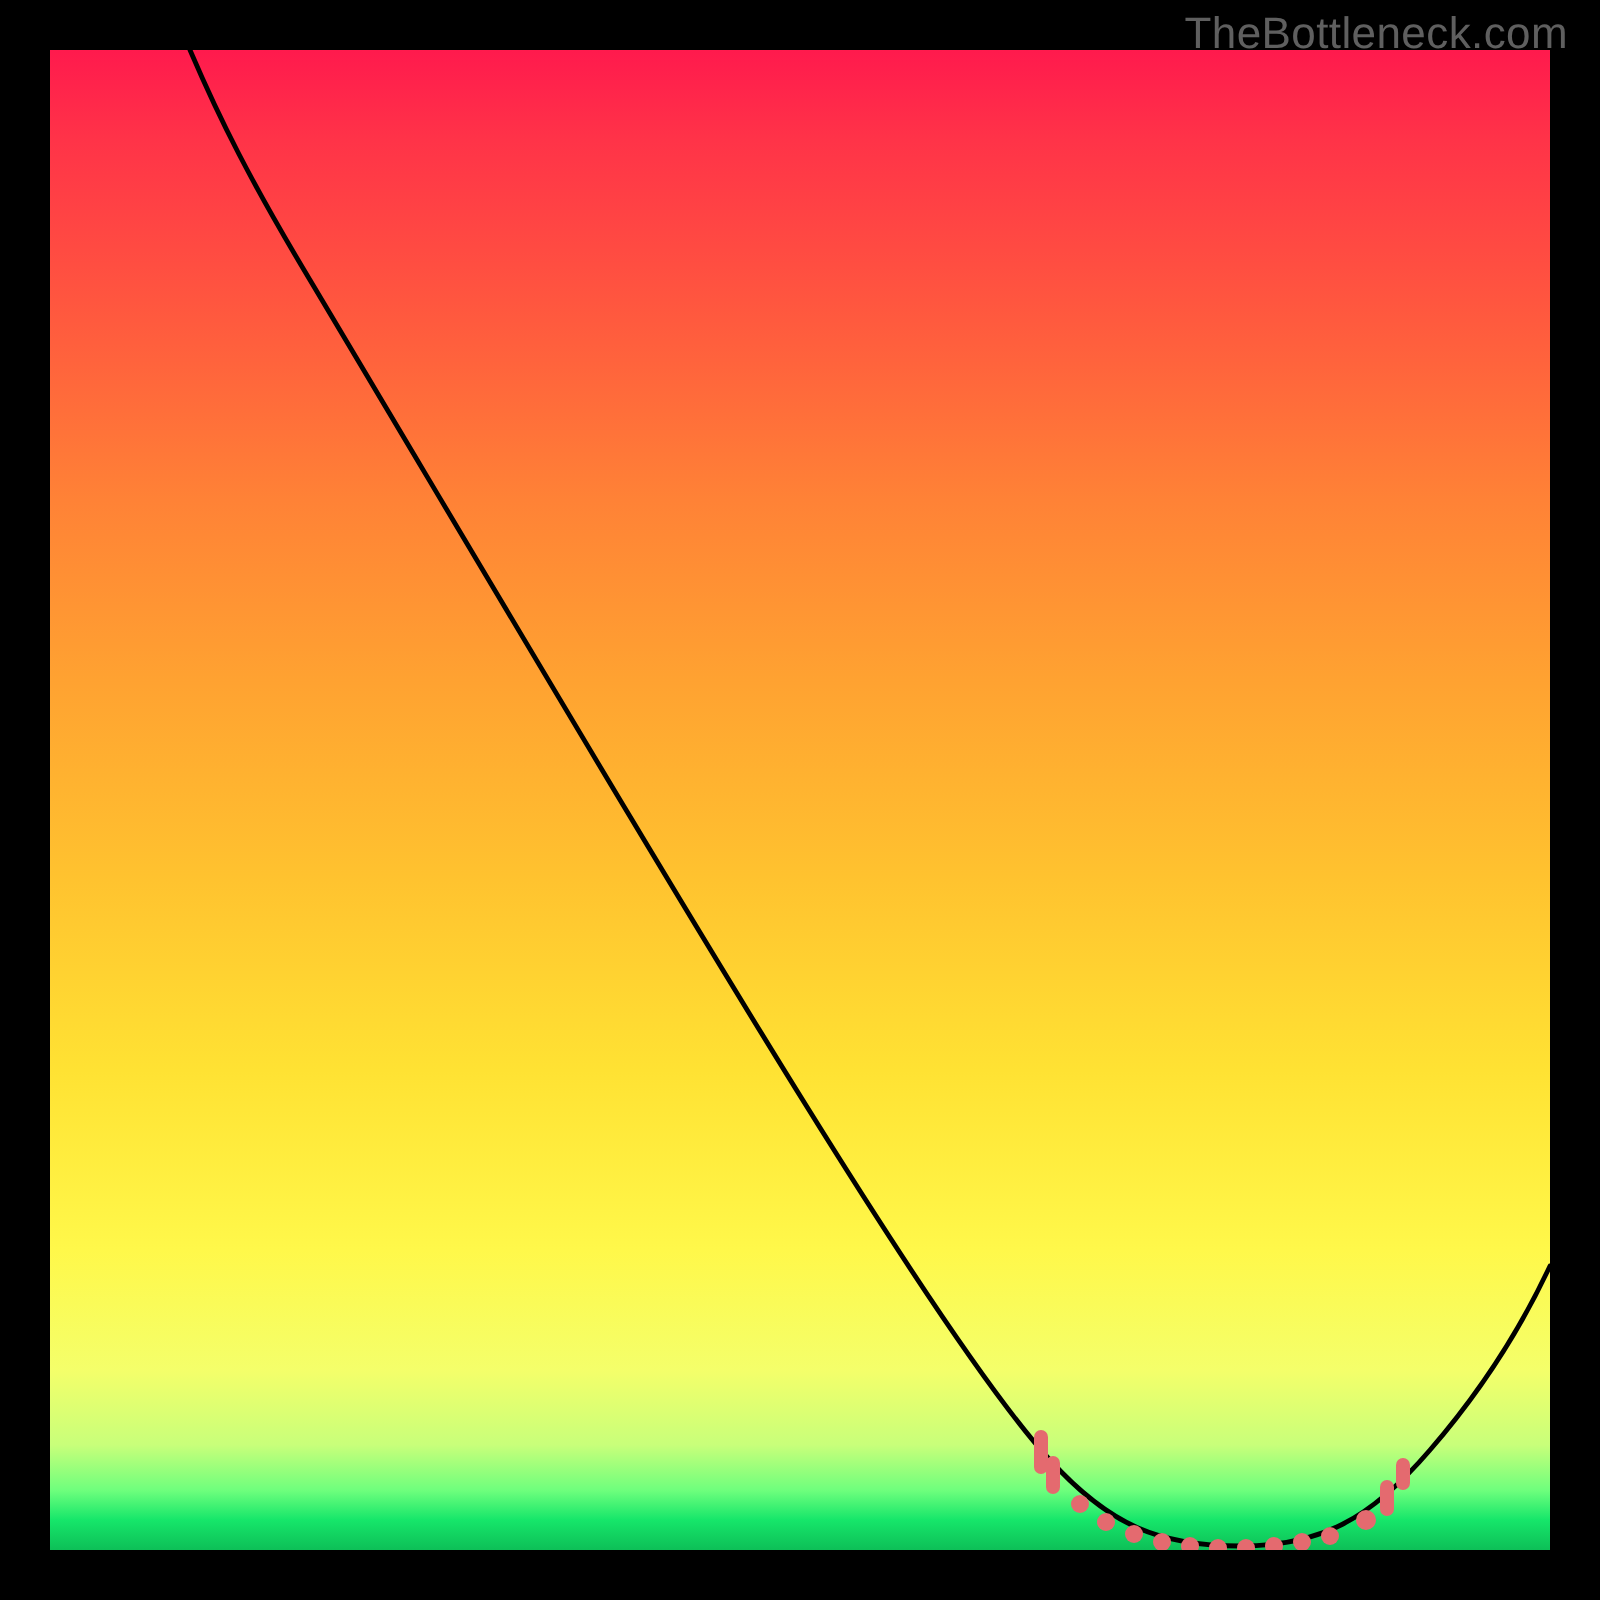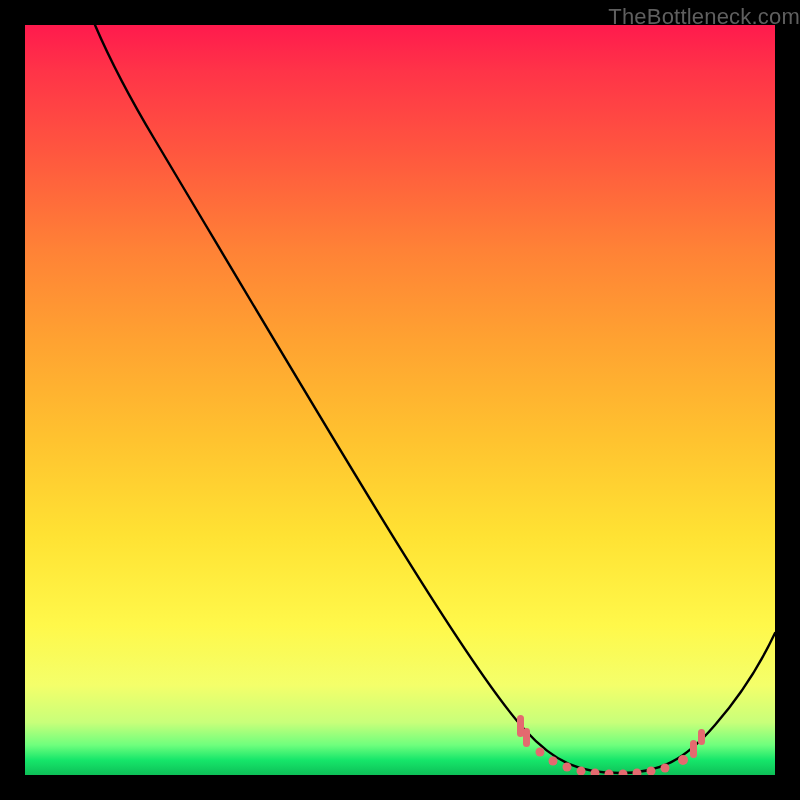--- a/index.html
+++ b/index.html
@@ -38,21 +38,21 @@
       #f4ff6a 88%,
       #c8ff7a 93%,
       #6fff7d 96%,
       #16e66a 98%,
       #0dbf57 100%
     );
   }
   .watermark {
     position: absolute;
     top: 4px;
-    right: 0;
+    right: 16px;
     color: #5f5f5f;
     font-size: 22px;
     font-weight: 500;
     letter-spacing: 0.2px;
     z-index: 5;
     user-select: none;
   }
   svg.curve {
     position: absolute;
     left: 0;

